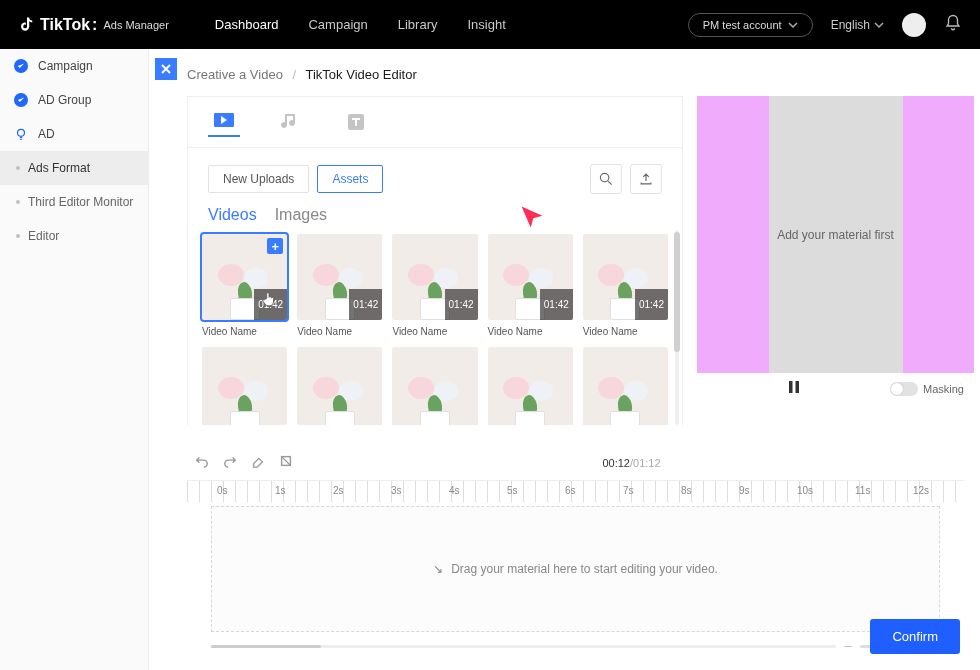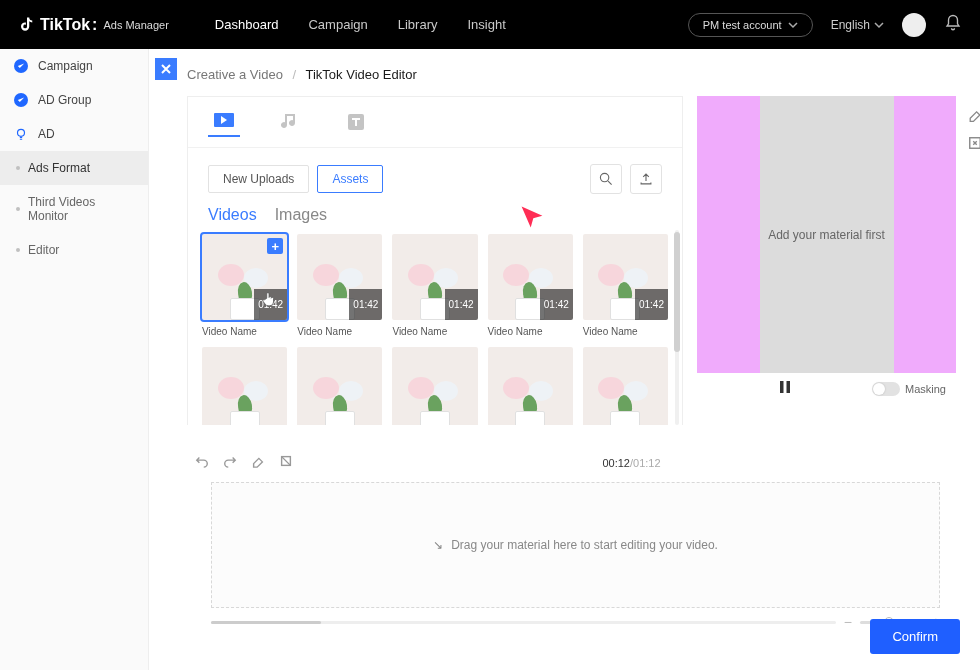--- a/index.html
+++ b/index.html
@@ -28,21 +28,21 @@
 .sb-sub::before{content:"";width:4px;height:4px;border-radius:50%;background:#c0c0c0;position:absolute;left:16px;top:50%;transform:translateY(-50%)}
 .sb-sub.active{background:#ededed;color:#333}
 
 .main{flex:1;position:relative;background:#fff}
 .close-box{position:absolute;width:22px;height:22px;left:6px;top:9px;background:#3a7cff;display:flex;align-items:center;justify-content:center;cursor:pointer;z-index:5}
 .close-box svg{width:12px;height:12px;stroke:#fff;stroke-width:2;fill:none}
 
 .crumbs{padding:18px 0 14px 38px;font-size:13px;color:#777}
 .crumbs .current{color:#1a1a1a}
 
-.content{margin-left:38px;margin-right:24px;display:flex;gap:14px}
+.content{margin-left:38px;margin-right:6px;display:flex;gap:14px}
 .left-pane{width:496px;border:1px solid #eee;padding:16px 0 0 0;border-bottom:none;position:relative}
 .mode-tabs{display:flex;gap:34px;padding:0 20px 10px 20px;border-bottom:1px solid #f1f1f1}
 .mode-tabs .mt{width:32px;height:24px;display:flex;align-items:center;justify-content:center;cursor:pointer;padding-bottom:6px}
 .mode-tabs .mt.active{border-bottom:2px solid #3a7cff;margin-bottom:-11px;padding-bottom:9px}
 .mode-tabs .mt svg{fill:#c4c4c4}
 .mode-tabs .mt.active svg{fill:#3a7cff}
 
 .src-row{display:flex;align-items:center;padding:16px 20px 0 20px;gap:8px}
 .src-tab{border:1px solid #e2e2e2;border-radius:2px;padding:6px 14px;font-size:12px;color:#555;cursor:pointer;background:#fff}
 .src-tab.active{border:1px solid #3a7cff;color:#3a7cff;position:relative}
@@ -168,21 +168,21 @@
     <div class="sb-item pin">
       <span class="dot">
           <svg viewBox="0 0 24 24">
             <circle cx="12" cy="10" r="6"></circle>
             <path d="M10 18h4M10 21h4"></path>
           </svg>
         </span>
       <span>AD</span>
     </div>
     <div class="sb-sub active">Ads Format</div>
-    <div class="sb-sub">Third Videos Monitor</div>
+    <div class="sb-sub">Third Editor Monitor</div>
     <div class="sb-sub">Editor</div>
   </div>
 
   <div class="main">
     <div class="close-box">
       <svg viewBox="0 0 12 12">
           <path d="M2 2l8 8M10 2l-8 8"></path>
         </svg>
     </div>
 
@@ -409,20 +409,35 @@
               <path d="M3 11l6-6 4 4-6 6H3z"></path>
             </svg></div>
         <div class="t"><svg width="14" height="14" viewBox="0 0 16 16" fill="none" stroke="#999" stroke-width="1.6">
               <rect x="3" y="3" width="10" height="10"></rect>
               <path d="M3 3l10 10"></path>
             </svg></div>
         <div class="time">
           <span>00:12</span><span class="total">/<span>01:12</span></span>
         </div>
       </div>
+      <div class="ruler">
+        <span class="tick" style="left:30px">0s</span>
+        <span class="tick" style="left:88px">1s</span>
+        <span class="tick" style="left:146px">2s</span>
+        <span class="tick" style="left:204px">3s</span>
+        <span class="tick" style="left:262px">4s</span>
+        <span class="tick" style="left:320px">5s</span>
+        <span class="tick" style="left:378px">6s</span>
+        <span class="tick" style="left:436px">7s</span>
+        <span class="tick" style="left:494px">8s</span>
+        <span class="tick" style="left:552px">9s</span>
+        <span class="tick" style="left:610px">10s</span>
+        <span class="tick" style="left:668px">11s</span>
+        <span class="tick" style="left:726px">12s</span>
+      </div>
       <div class="drop">
         <span class="arrow">↘</span>
         <span>Drag your material here to start editing your video.</span>
       </div>
       <div class="zoom">
         <div class="minitrack">
             <div class="seg"></div>
           </div>
         <span class="pm">−</span>
         <div class="track">

